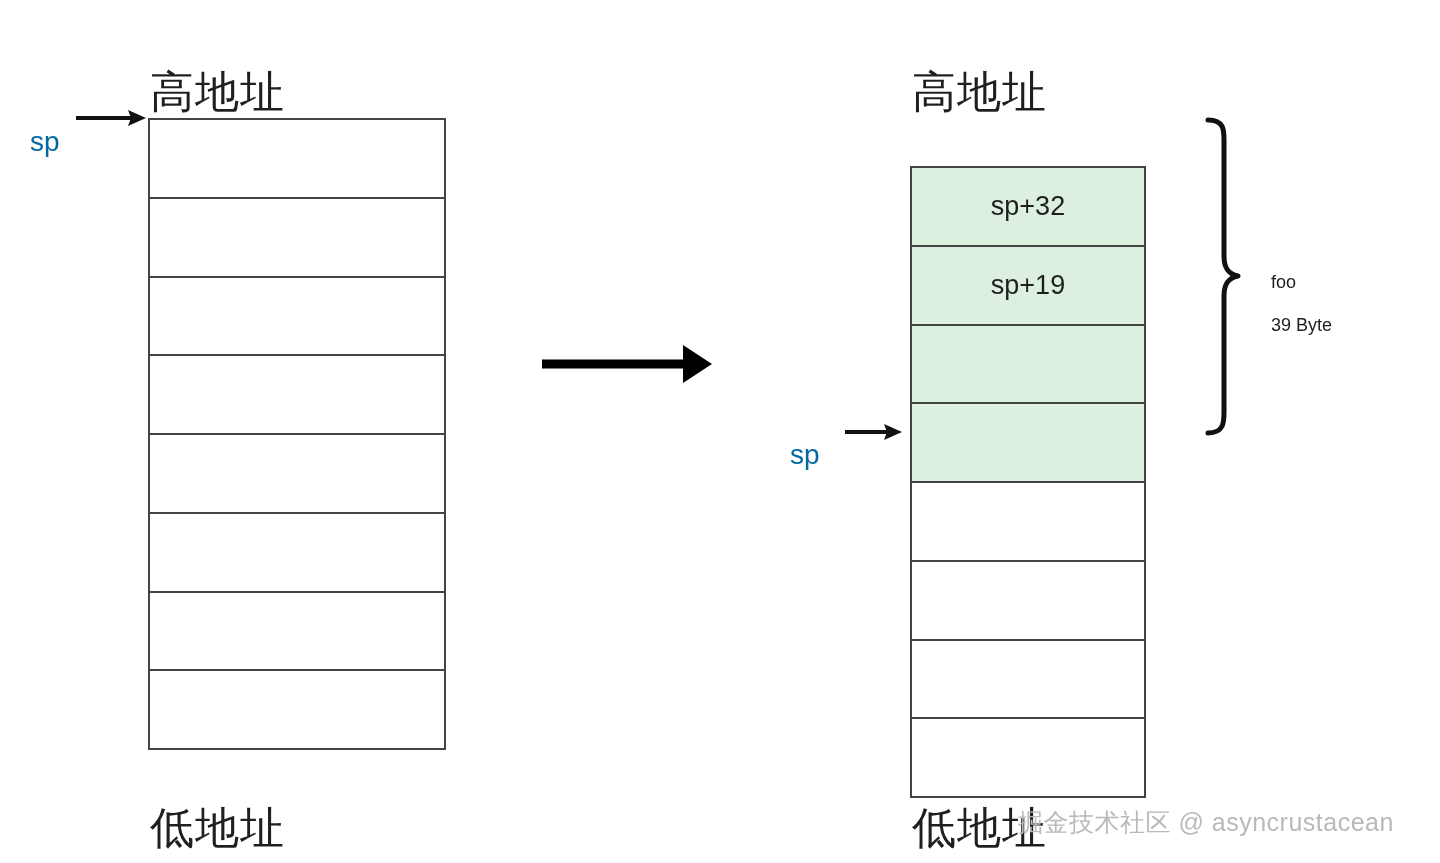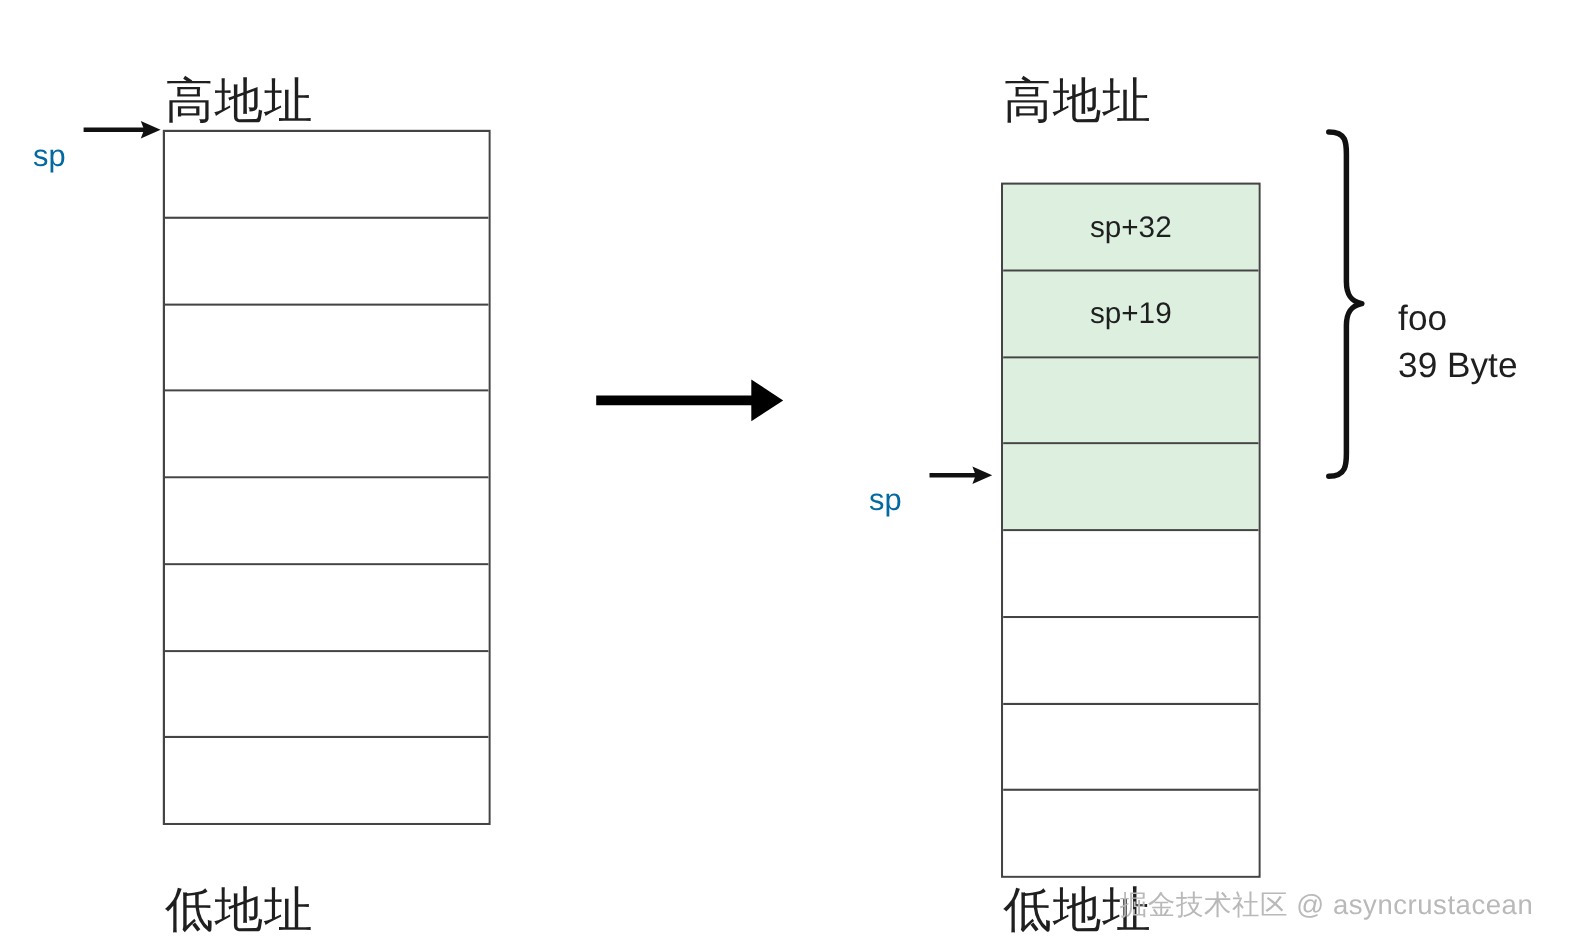--- a/index.html
+++ b/index.html
@@ -33,21 +33,21 @@
     font-size: 44px;
     font-weight: 400;
     letter-spacing: 1px;
     color: #1f1f1f;
   }
   .sp-label {
     font-size: 28px;
     color: #0369a1;
   }
   .note-line {
-    font-size: 32px;
+    font-size: 18px;
     color: #1f1f1f;
   }
 
   
   .stack {
     position: absolute;
     box-sizing: border-box;
     border: 2px solid #444444;
     display: flex;
     flex-direction: column;

